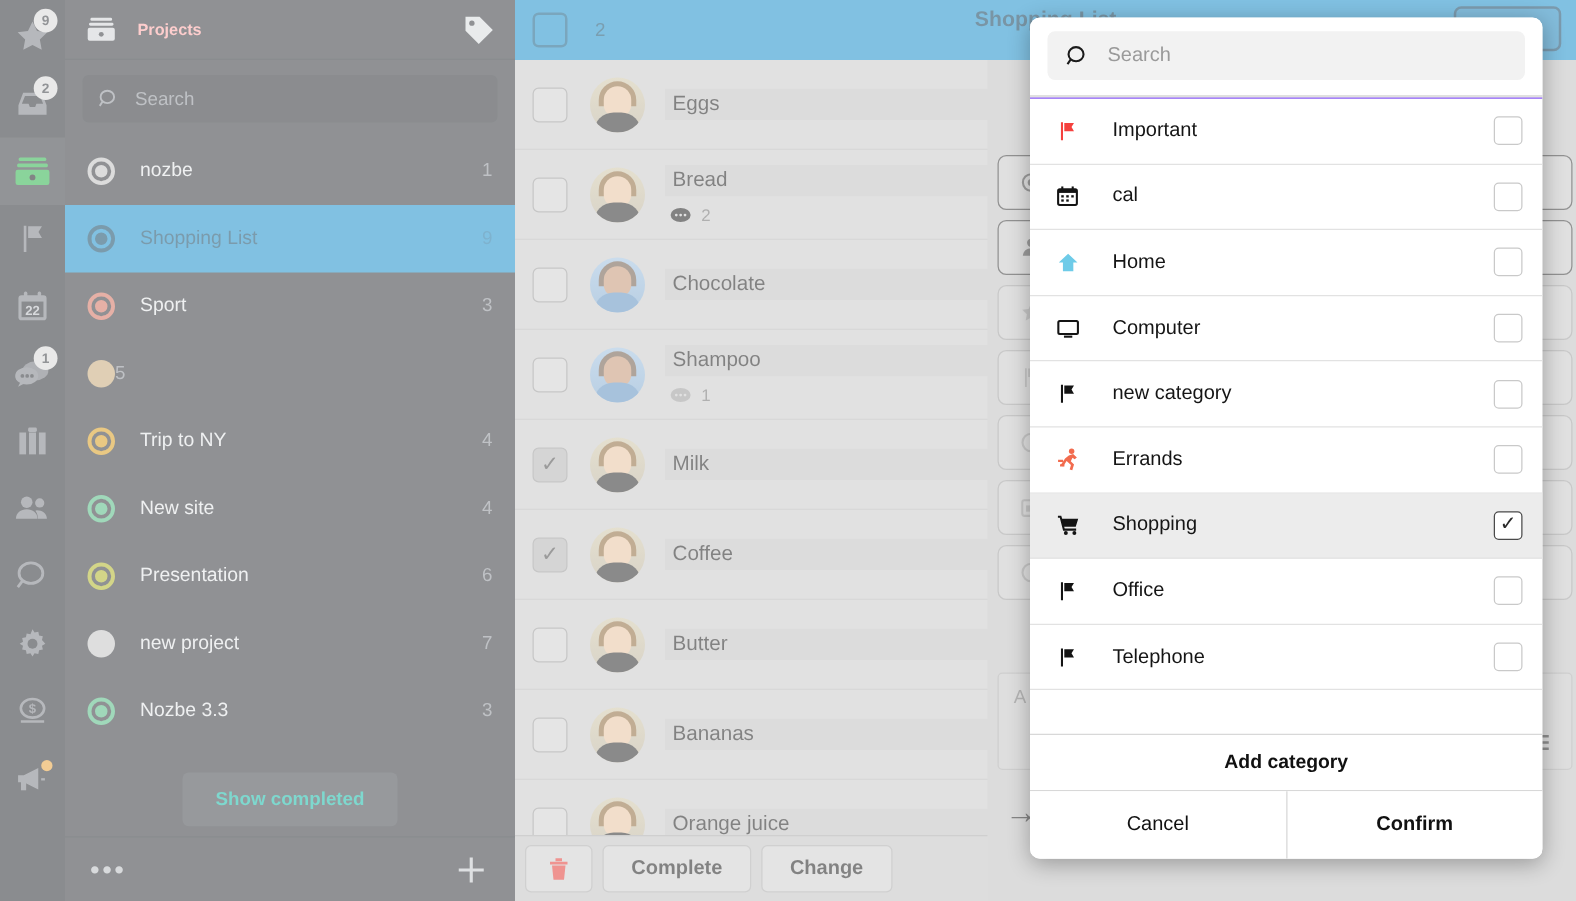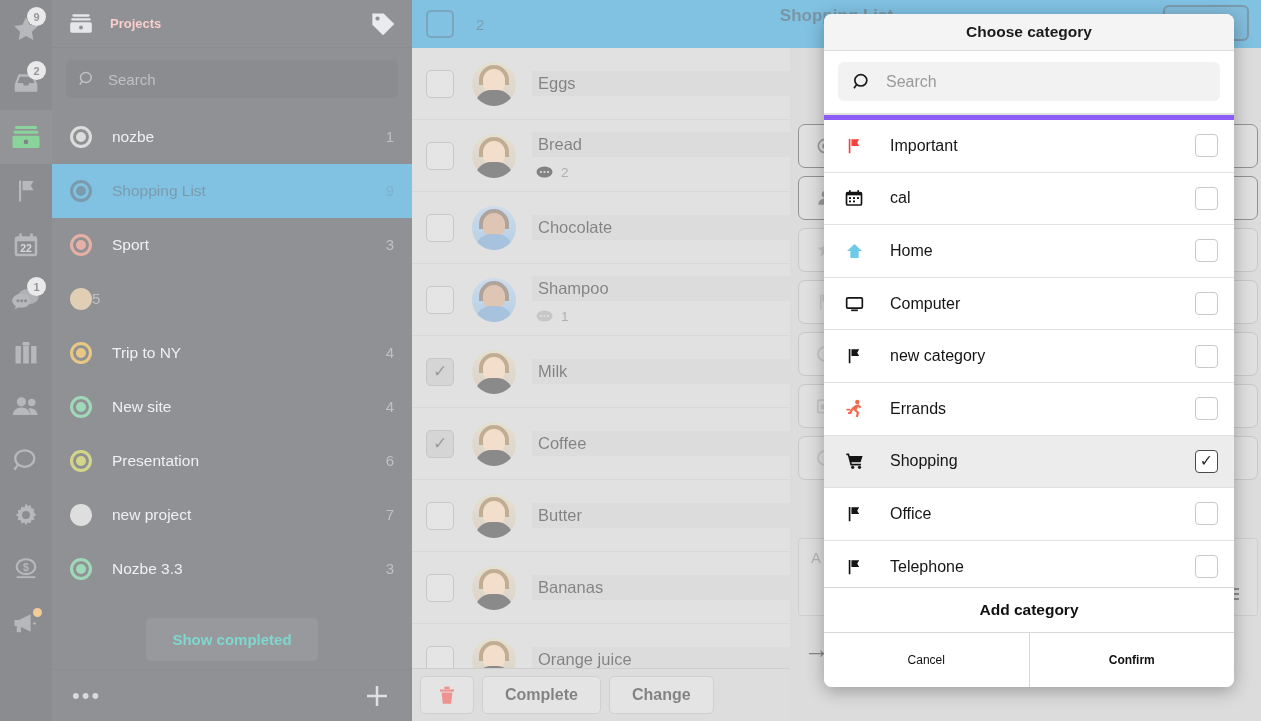--- a/index.html
+++ b/index.html
@@ -229,21 +229,21 @@
     display: flex; align-items: center; justify-content: center;
   }
   .m-title { font-size: 15.5px; font-weight: bold; color: #1b1b1b; }
   .m-search-wrap { padding: 11px 14px 12px 14px; background: #fff; }
   .m-search {
     height: 39px; background: #f2f2f2; border-radius: 6px;
     display: flex; align-items: center; padding: 0 14px;
   }
   .m-search .ph { font-size: 16px; color: #9a9a9a; margin-left: 14px; }
   .m-sep { height: 2px; background: #e0e0e0; }
-  .m-list { flex: 1; overflow: hidden; border-top: 5px solid #8b5cf6; }
+  .m-list { flex: 1; overflow: hidden; border-top: 1px solid #8b5cf6; }
   .m-row {
     height: 52.6px; display: flex; align-items: center;
     padding: 0 16px 0 20px; border-bottom: 1px solid #e2e2e2;
     cursor: pointer;
   }
   .m-row.sel { background: #ececec; }
   .m-icon {
     width: 30px; flex: 0 0 30px; display: flex;
     align-items: center; justify-content: flex-start;
   }
@@ -256,21 +256,21 @@
   .m-box.checked { border-color: #4a4a4a; }
   .m-box .tick { font-size: 16px; color: #2a2a2a; line-height: 1; }
   .m-add {
     height: 46px; display: flex; align-items: center; justify-content: center;
     border-top: 1px solid #d8d8d8; border-bottom: 1px solid #d8d8d8;
     cursor: pointer;
   }
   .m-add span { font-size: 15.5px; font-weight: bold; color: #111; }
   .m-foot { height: 54px; display: flex; }
   .m-foot button {
-    flex: 1; border: none; background: #fff; font-size: 12px;
+    flex: 1; border: none; background: #fff; font-size: 16px;
     color: #111; cursor: pointer; font-family: "Liberation Sans", sans-serif;
   }
   .m-foot .confirm { font-weight: bold; border-left: 1px solid #d8d8d8; }
 </style>
 </head>
 <body>
 
 <div id="app">
 
   <div class="rail">
@@ -656,23 +656,20 @@
     <div class="detail-lines">
         <i></i>
         <i></i>
         <i></i>
       </div>
   </div>
 
   <div class="overlay"></div>
 
   <div class="modal">
-    <div class="m-head">
-      <div class="m-title">Choose category</div>
-    </div>
 
     <div class="m-search-wrap">
       <div class="m-search">
         <svg width="20" height="20" viewBox="0 0 24 24">
           <ellipse cx="10.6" cy="10" rx="7.2" ry="6.8" fill="none" stroke="#1b1b1b" stroke-width="2"></ellipse>
           <line x1="5.4" y1="15.2" x2="2.4" y2="19.6" stroke="#1b1b1b" stroke-width="2"></line>
         </svg>
         <span class="ph">Search</span>
       </div>
     </div>

